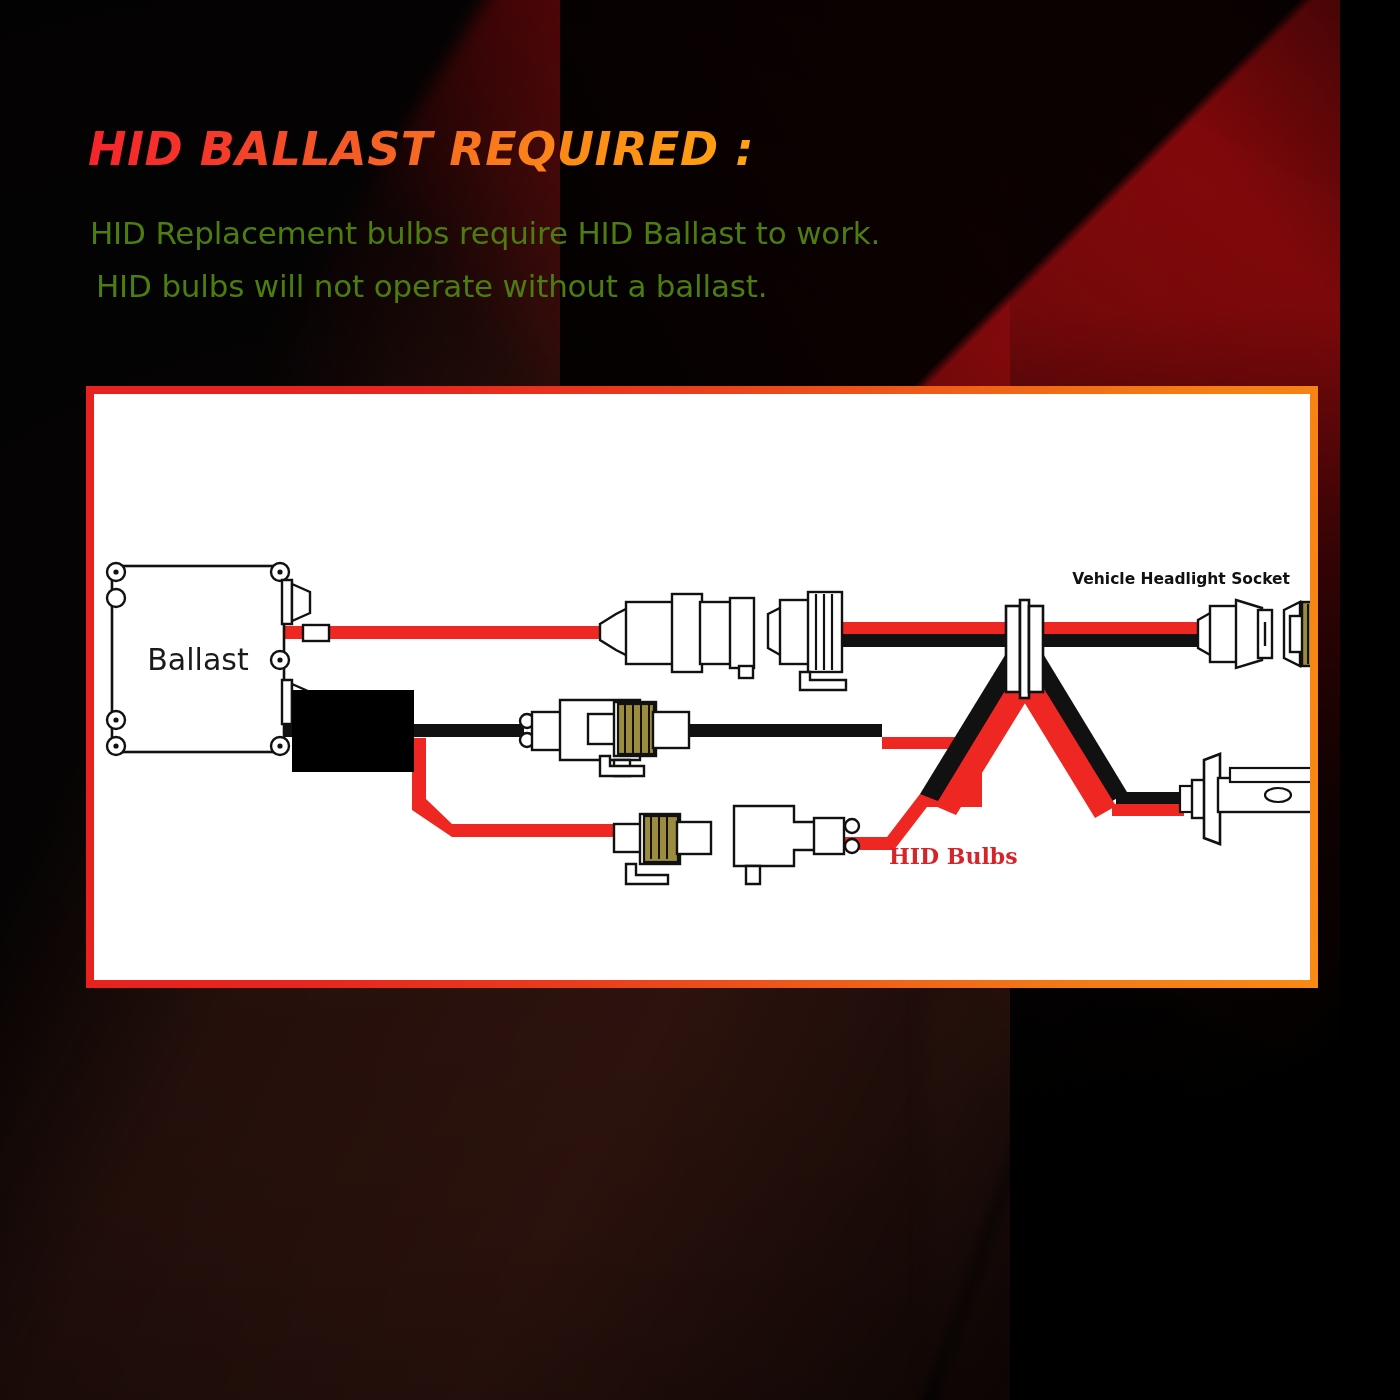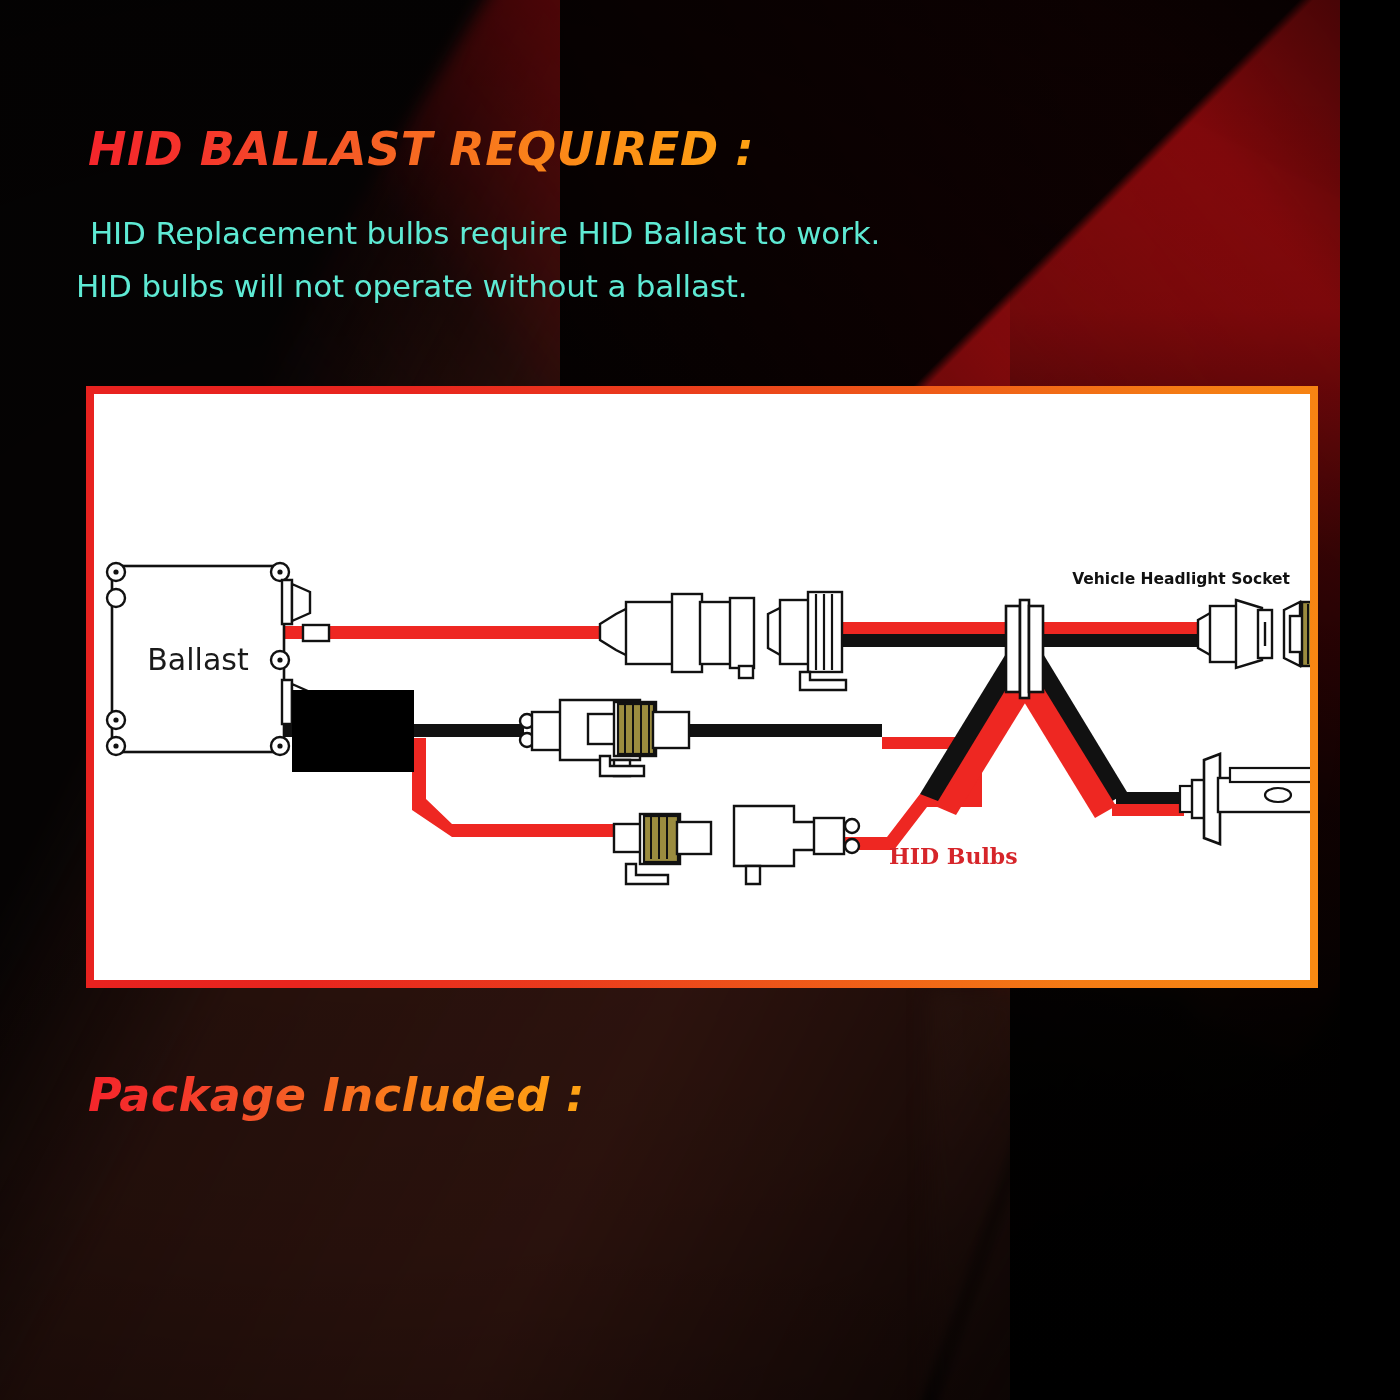--- a/index.html
+++ b/index.html
@@ -158,29 +158,29 @@
     background-clip: text;
     color: transparent;
     -webkit-text-fill-color: transparent;
     white-space: nowrap;
   }
   #heading-top   { left: 88px; top: 122px;  font-size: 46px; }
   #heading-bottom{ left: 88px; top: 1068px; font-size: 46px; }
 
   .body-line {
     position: absolute;
-    color: #5eead4;
+    color: #4d7c0f;
     font-family: "DejaVu Sans", sans-serif;
     font-size: 31px;
     font-weight: 400;
     letter-spacing: -0.2px;
     white-space: nowrap;
   }
   #top-line-1 { left: 90px; top: 215px; }
-  #top-line-2 { left: 76px; top: 268px; }
+  #top-line-2 { left: 96px; top: 268px; }
   #bot-line-1 { left: 88px; top: 1158px; }
   #bot-line-2 { left: 88px; top: 1215px; }
 
   
   #diagram-frame {
     position: absolute;
     left: 86px; top: 386px;
     width: 1232px; height: 602px;
     padding: 8px;
     background: linear-gradient(100deg,
@@ -404,17 +404,16 @@
         </g>
 
         <text class="svg-label-socket" x="1196" y="190" text-anchor="end">Vehicle Headlight Socket</text>
 
         <text class="svg-label-bulbs" x="795" y="470">HID Bulbs</text>
 
       </svg>
     </div>
   </div>
 
-  <div class="section-heading" id="heading-bottom">Package Included :</div>
 
 
 
 </div>
 
 </body></html>

